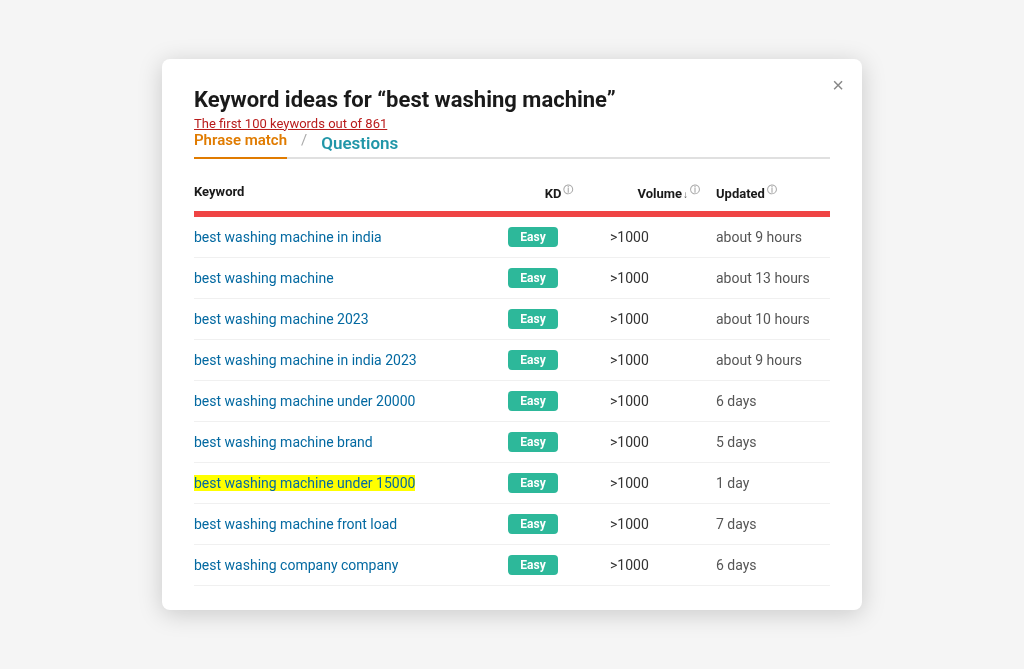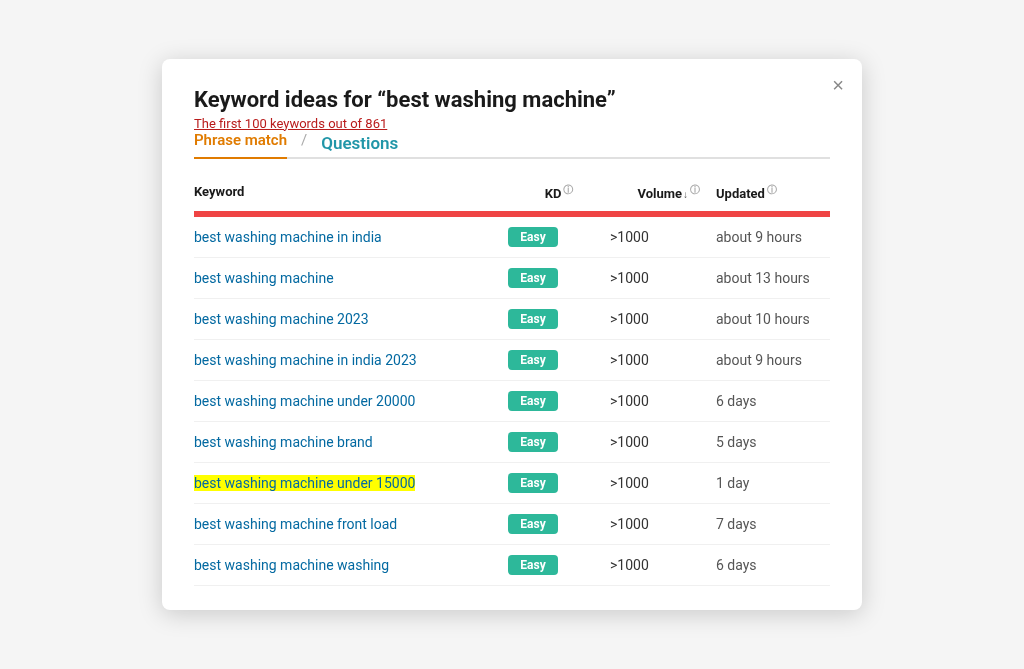--- a/index.html
+++ b/index.html
@@ -256,20 +256,20 @@
           <td class="col-volume">&gt;1000</td>
           <td class="col-updated">1 day</td>
         </tr>
         <tr>
           <td class="col-keyword">best washing machine front load</td>
           <td class="col-kd"><span class="badge-easy">Easy</span></td>
           <td class="col-volume">&gt;1000</td>
           <td class="col-updated">7 days</td>
         </tr>
         <tr>
-          <td class="col-keyword">best washing machine washing</td>
+          <td class="col-keyword">best washing company company</td>
           <td class="col-kd"><span class="badge-easy">Easy</span></td>
           <td class="col-volume">&gt;1000</td>
           <td class="col-updated">6 days</td>
         </tr>
       </tbody>
   </table>
 </div>
 
 </body></html>

